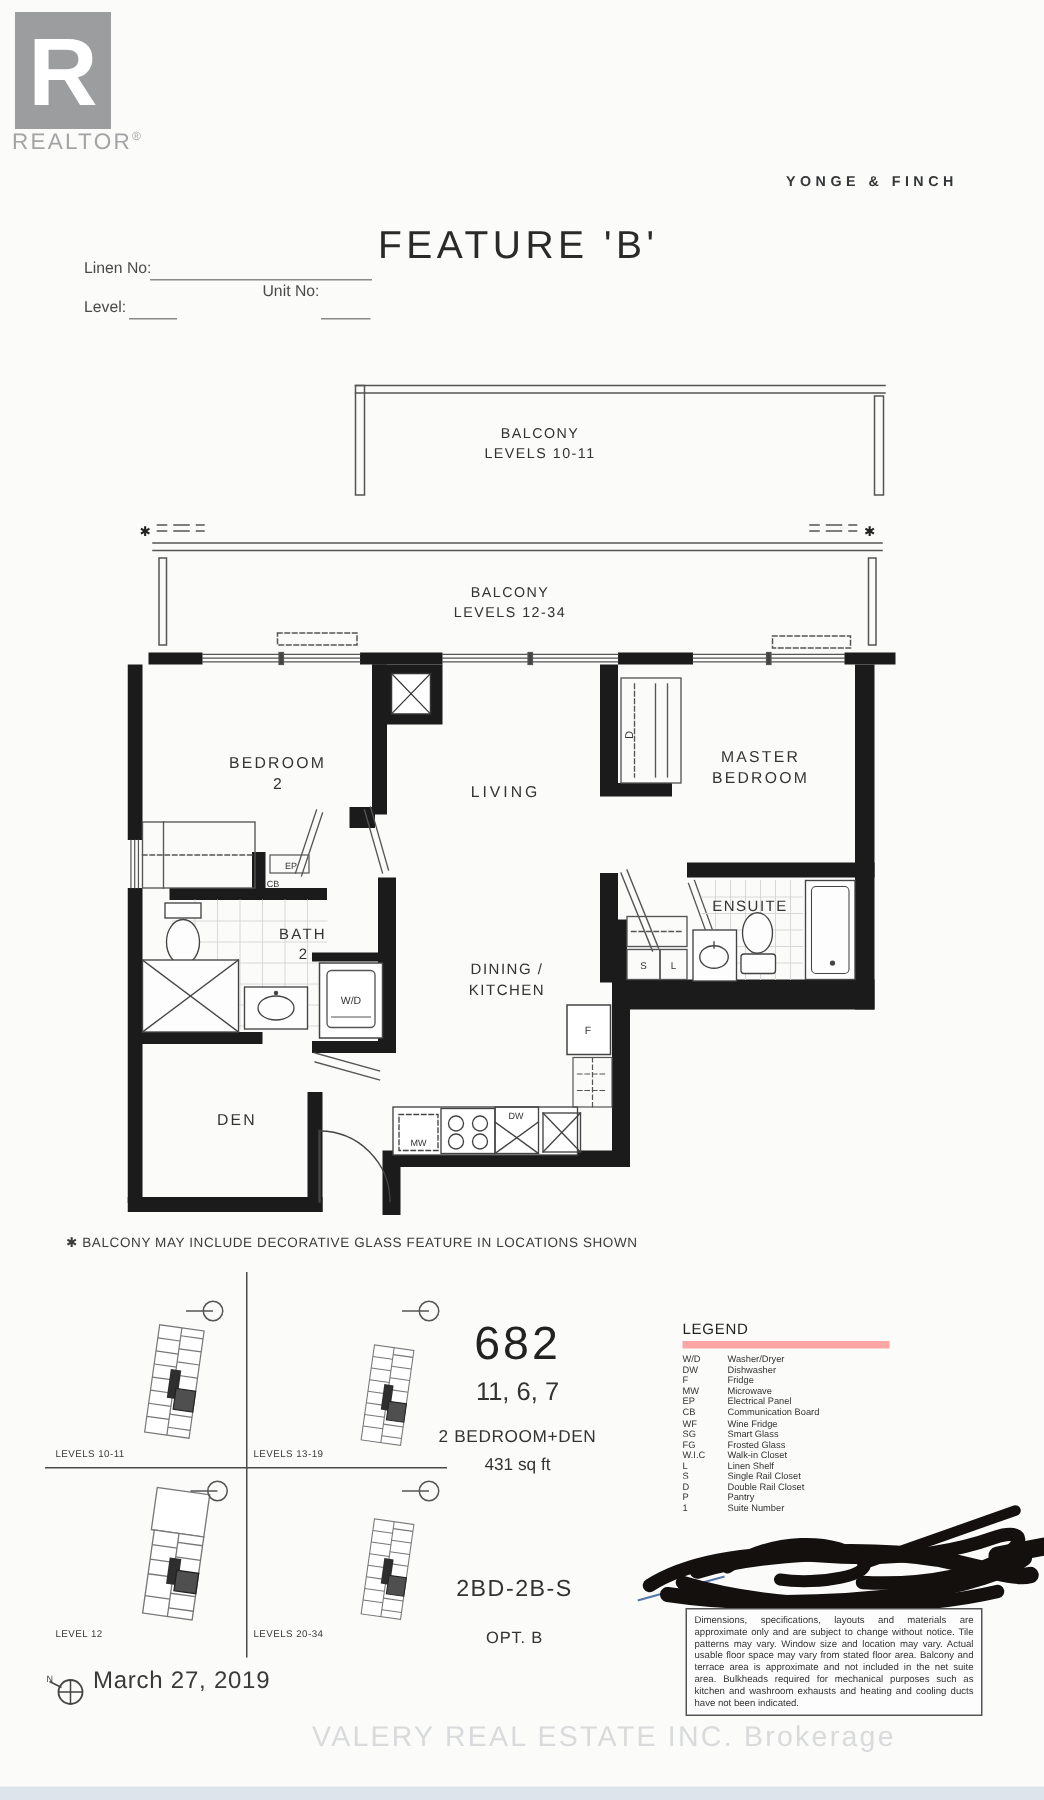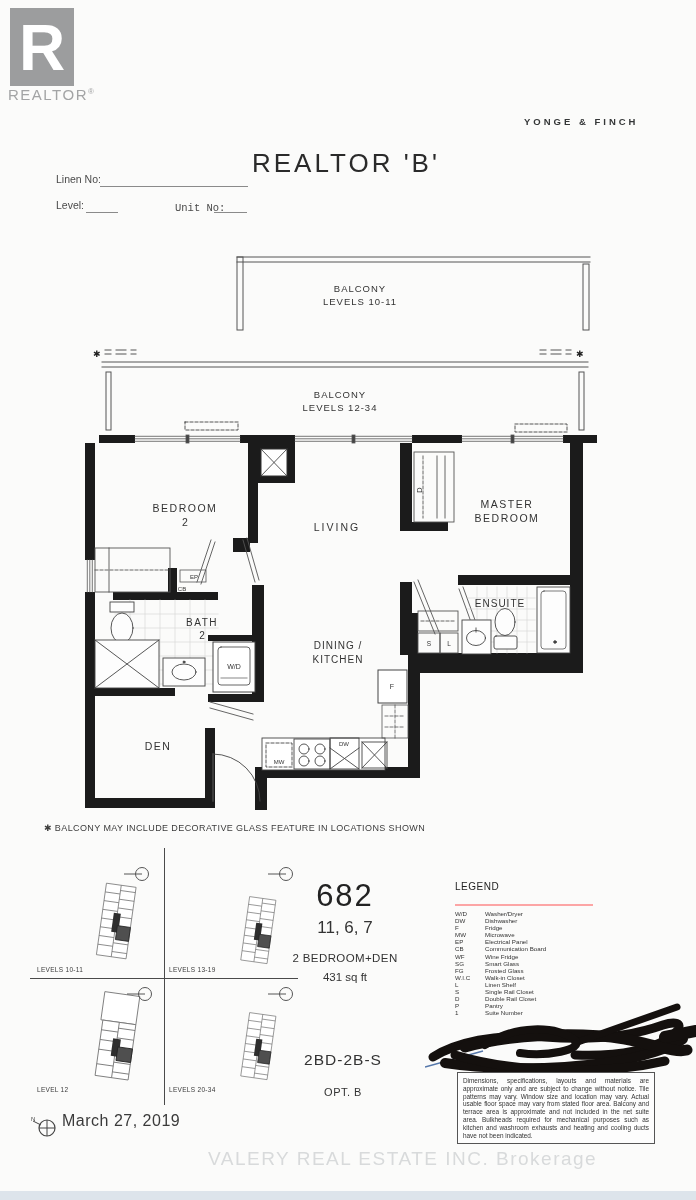--- a/index.html
+++ b/index.html
@@ -25,21 +25,21 @@
   .hline{height:1px;background:#4a4a4a;}
   
   .unit-number{left:295px;top:878px;width:100px;text-align:center;font-size:31px;letter-spacing:2px;color:#222;}
   .unit-suites{left:295px;top:918px;width:100px;text-align:center;font-size:17px;color:#333;}
   .unit-type{left:270px;top:952px;width:150px;text-align:center;font-size:11.5px;letter-spacing:.4px;color:#333;}
   .unit-area{left:270px;top:971px;width:150px;text-align:center;font-size:11.5px;color:#333;}
   .unit-model{left:273px;top:1051px;width:140px;text-align:center;font-size:15.5px;letter-spacing:1px;color:#333;}
   .unit-option{left:273px;top:1072px;width:140px;text-align:center;font-size:11px;letter-spacing:.5px;color:#333;margin-top:14px;}
   
   .legend{left:455px;top:881px;width:138px;}
-  .legend-title{font-size:10px;color:#222;letter-spacing:.5px;border-bottom:2px solid #fca5a5;padding-bottom:12px;margin-bottom:4px;}
+  .legend-title{font-size:10px;color:#222;letter-spacing:.5px;border-bottom:5px solid #fca5a5;padding-bottom:2px;margin-bottom:4px;}
   .legend-row{display:flex;font-size:6.2px;line-height:7.1px;color:#333;}
   .legend-abbr{width:30px;flex:none;}
   
   .disclaimer{left:457px;top:1072px;width:186px;border:1px solid #555;padding:4px 5px;
               font-size:6.4px;line-height:7.8px;color:#333;text-align:justify;background:#fdfdfd;}
   
   .date-text{left:62px;top:1112px;font-size:16px;color:#3a3a3a;letter-spacing:.5px;}
   .watermark{left:208px;top:1148px;font-size:19px;letter-spacing:1.5px;color:#d8dadb;white-space:nowrap;}
   .bottom-bar{left:0;top:1191px;width:696px;height:9px;background:#dde4eb;}
   svg text{font-family:"Liberation Sans",sans-serif;}
@@ -50,31 +50,31 @@
 <div class="page">
 
   <div class="abs realtor-logo">
     <svg width="64" height="78" viewBox="0 0 64 78">
       <rect x="0" y="0" width="64" height="78" fill="#9c9d9e"></rect>
       <text x="32" y="62" text-anchor="middle" font-size="64" font-weight="bold" fill="#ffffff" font-family="Liberation Serif, serif">R</text>
     </svg>
   </div>
   <div class="abs realtor-text"><span>REALTOR</span><sup>®</sup></div>
 
-  <div class="abs schedule-title">REALTOR 'B'</div>
+  <div class="abs schedule-title">FEATURE 'B'</div>
 
   <div class="abs brand">
     <div class="brand-sub">YONGE &amp; FINCH</div>
   </div>
 
   <div class="abs form-label" style="left:56px;top:173px;">Linen No:</div>
   <div class="abs blank-line" style="left:100px;top:185px;width:148px;"></div>
   <div class="abs form-label" style="left:56px;top:199px;">Level:</div>
   <div class="abs blank-line" style="left:86px;top:211px;width:32px;"></div>
-  <div class="abs form-label" style="left:175px;top:202px;font-family:Liberation Mono, monospace;">Unit No:</div>
+  <div class="abs form-label" style="left:175px;top:188px;">Unit No:</div>
   <div class="abs blank-line" style="left:214px;top:211px;width:33px;"></div>
 
   <div class="abs" style="left:85px;top:250px;">
   <svg width="515" height="565" viewBox="0 0 515 565">
     <g stroke-linecap="square">
 
       <g stroke="#555" fill="none" stroke-width="1">
         <line x1="152" y1="7" x2="505" y2="7"></line>
             <line x1="152" y1="12" x2="505" y2="12"></line>
         <rect x="152" y="7" width="6" height="73"></rect>

